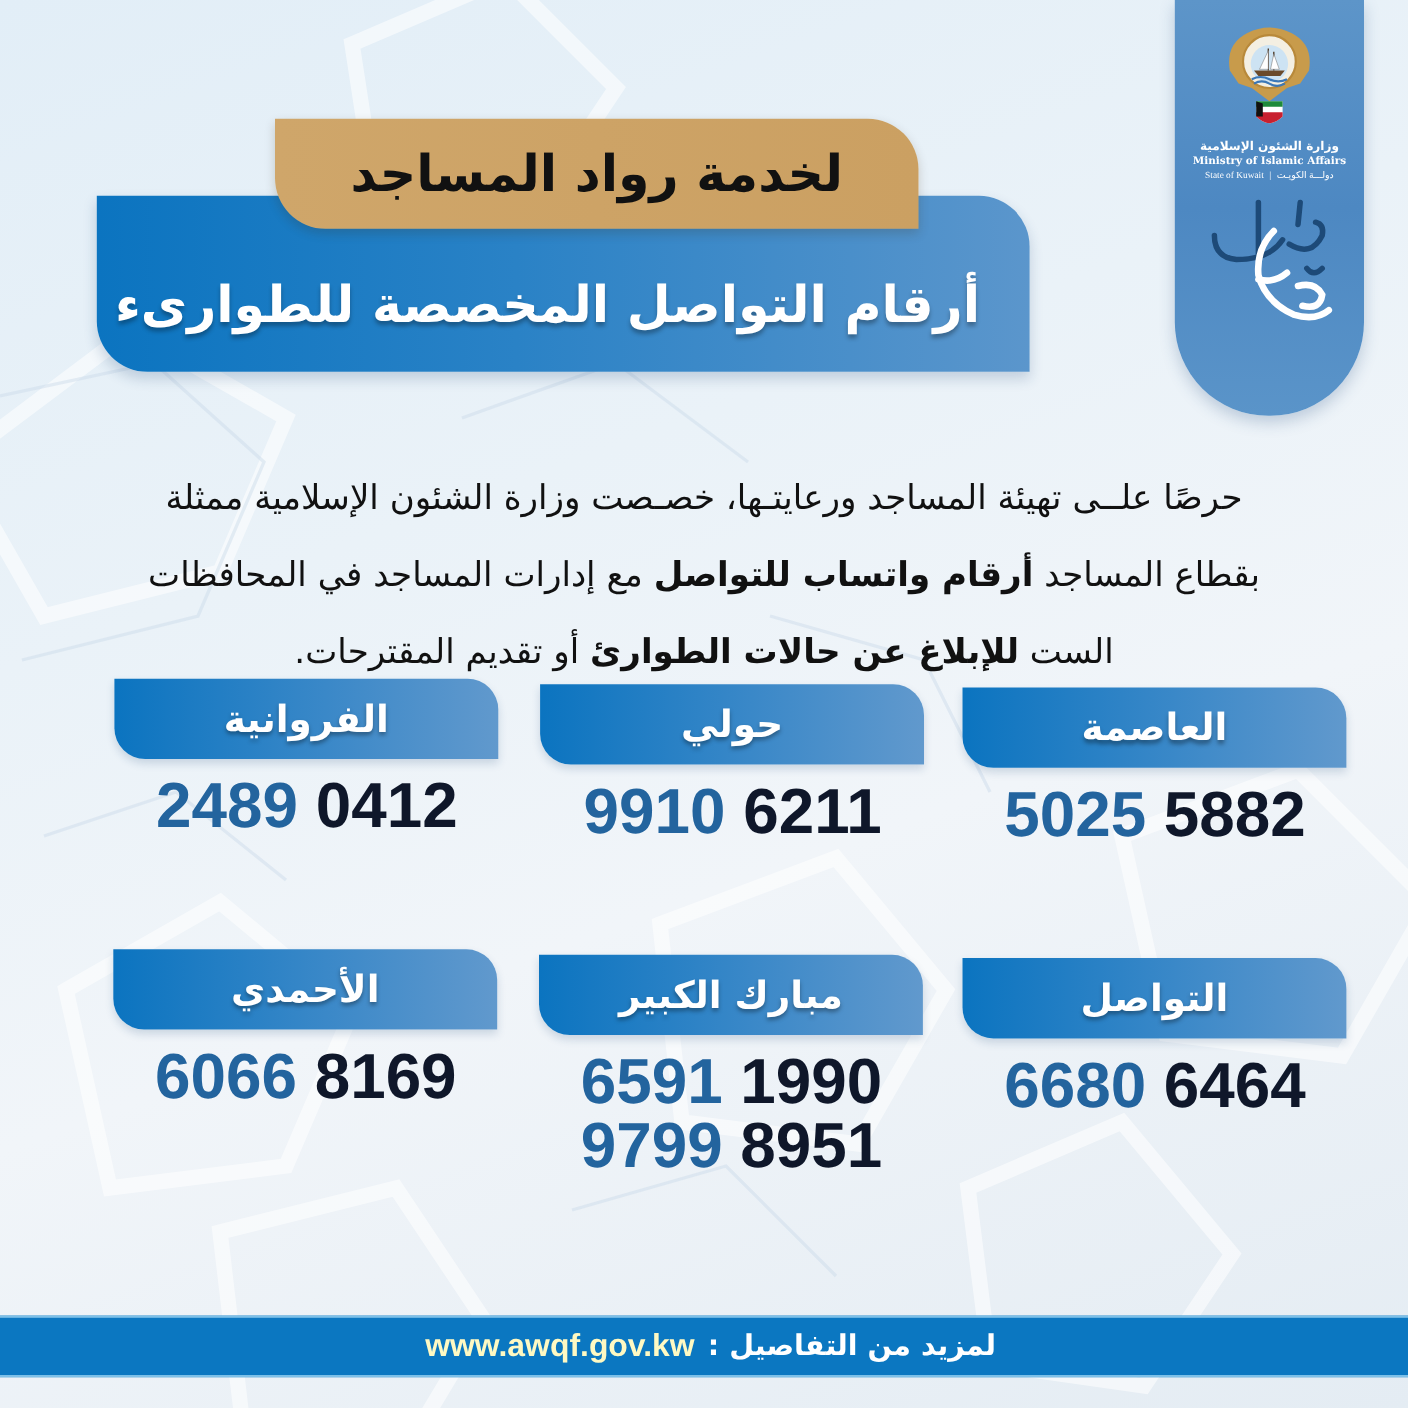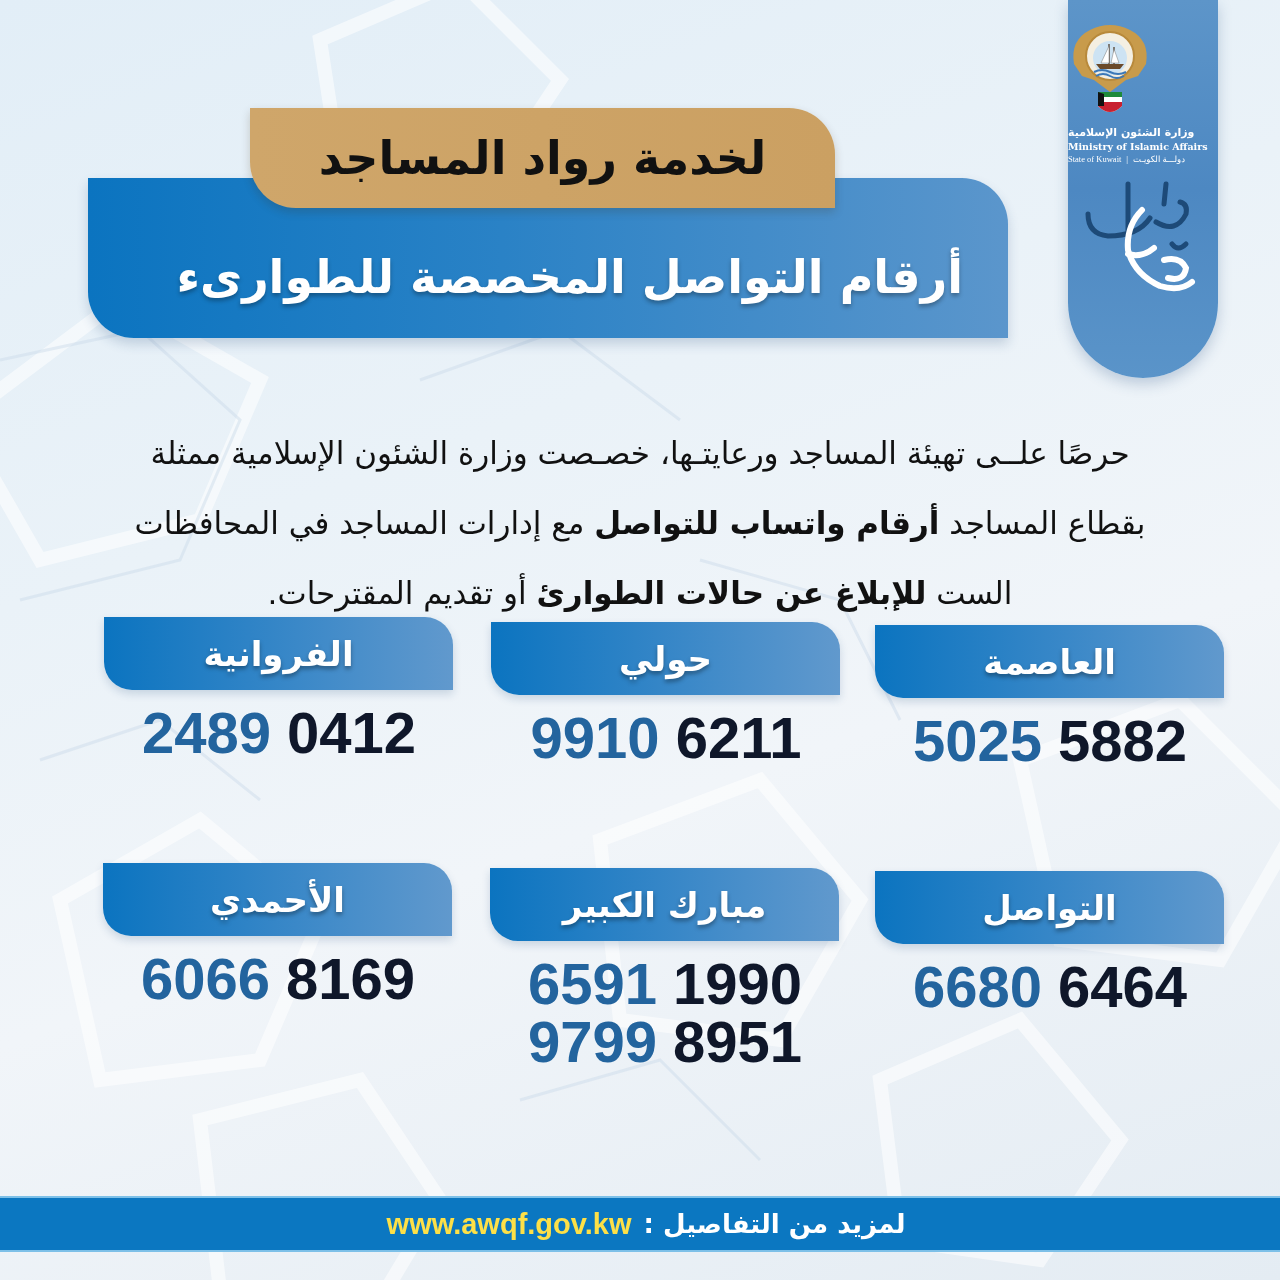--- a/index.html
+++ b/index.html
@@ -8,35 +8,35 @@
     position: relative;
     font-family: "DejaVu Sans", "Liberation Sans", sans-serif;
     background: linear-gradient(160deg, #e2eef7 0%, #eaf2f8 35%, #f1f5f9 60%, #e4ecf3 100%);
   }
   
   .pattern { position: absolute; inset: 0; overflow: hidden; pointer-events: none; }
   .pattern svg { width: 100%; height: 100%; }
 
   
   .ribbon {
-    position: absolute; left: 1068px; top: 0; width: 150px; height: 378px;
+    position: absolute; left: 1068px; top: 0; width: 172px; height: 378px;
     background: linear-gradient(180deg, #5d95c9 0%, #4d88c2 50%, #5a94c9 100%);
     border-radius: 0 0 85px 85px;
     box-shadow: 0 6px 14px rgba(40,80,130,0.25);
-    display: flex; flex-direction: column; align-items: flex-start;
+    display: flex; flex-direction: column; align-items: center;
   }
   .emblem { margin-top: 20px; width: 84px; height: 100px; }
   .ministry-ar { margin-top: 6px; color: #fff; font-size: 11px; font-weight: bold; direction: rtl; }
   .ministry-en { color: #fff; font-family: "DejaVu Serif", "Liberation Serif", serif; font-size: 9.5px; font-weight: bold; margin-top: 2px; white-space: nowrap; }
   .ministry-state { color: #fff; font-family: "Liberation Serif", serif; font-size: 8.5px; margin-top: 2px; white-space: nowrap; display: flex; gap: 5px; }
   .ramadan { margin-top: 10px; width: 140px; height: 140px; }
 
   
   .title-blue {
-    position: absolute; left: 88px; top: 178px; width: 920px; height: 160px;
+    position: absolute; left: 88px; top: 178px; width: 848px; height: 160px;
     background: linear-gradient(90deg, #0b74c0 0%, #2a82c6 45%, #5b96cc 100%);
     border-radius: 0 46px 0 46px;
     box-shadow: 0 6px 12px rgba(30,70,120,0.2);
     padding-left: 48px;
   }
   .title-blue-text {
     position: absolute; right: 45px; top: 72px; direction: rtl;
     color: #fff; font-size: 46px; font-weight: bold; letter-spacing: -0.5px;
     text-shadow: 0 3px 4px rgba(0,0,0,0.3);
     white-space: nowrap;
@@ -77,21 +77,21 @@
   .phone .p2 { color: #0f172a; }
 
   
   .footer {
     position: absolute; left: 0; top: 1196px; width: 1280px; height: 56px;
     background: #0b77c1;
     border-top: 2px solid #7dc0e8; border-bottom: 2px solid #7dc0e8;
     display: flex; align-items: center; justify-content: center; gap: 12px;
   }
   .footer-label { direction: rtl; color: #fff; font-size: 26px; font-weight: bold; }
-  .footer-link { color: #fde047; font-size: 29px; font-weight: bold; font-family: "Liberation Sans", sans-serif; text-decoration: none; margin-left: 12px; }
+  .footer-link { color: #fef9c3; font-size: 29px; font-weight: bold; font-family: "Liberation Sans", sans-serif; text-decoration: none; margin-left: 12px; }
 </style>
 </head>
 <body>
 
 <div class="pattern">
   <svg viewBox="0 0 1280 1280" preserveAspectRatio="none">
     <g fill="none" stroke="#ffffff" stroke-opacity="0.55" stroke-width="14">
       <path d="M-40 420 L120 300 L260 380 L200 520 L40 560 Z"></path>
       <path d="M320 40 L460 -20 L560 80 L480 200 L340 170 Z"></path>
       <path d="M60 900 L200 820 L320 920 L260 1060 L100 1080 Z"></path>

